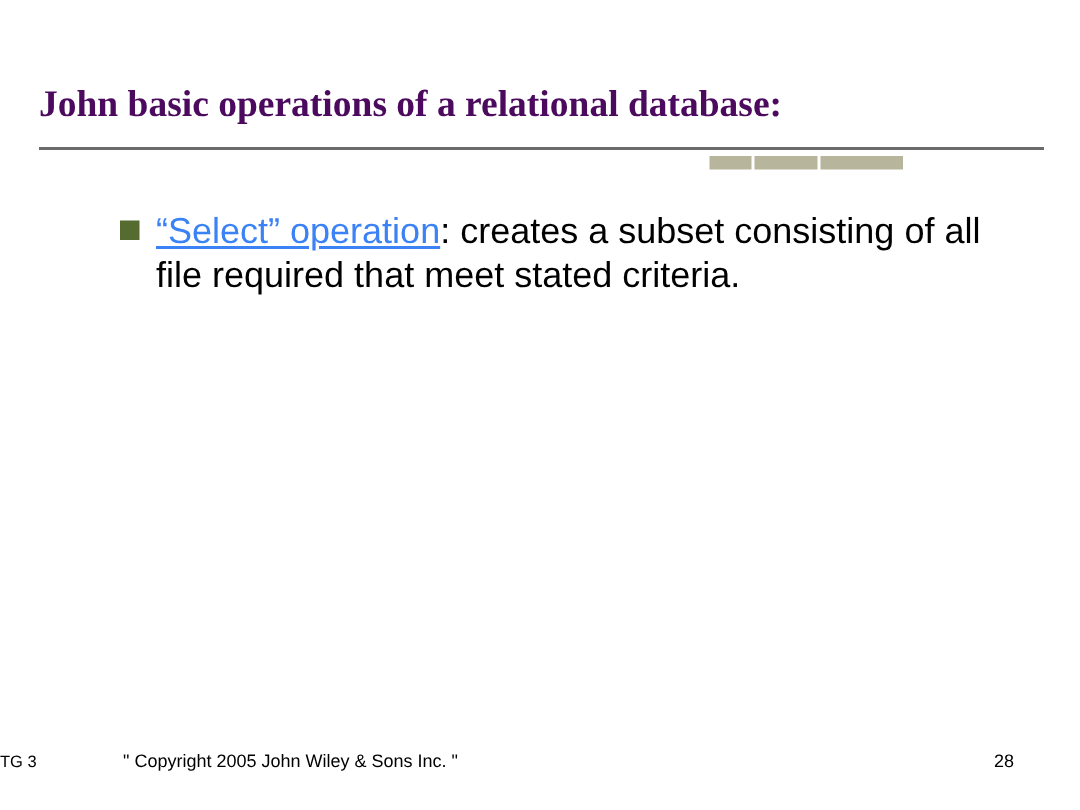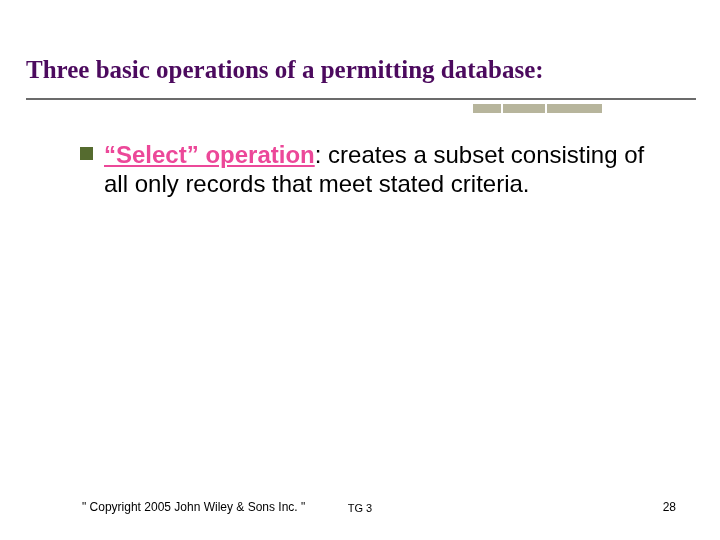--- a/index.html
+++ b/index.html
@@ -69,70 +69,69 @@
   .item .bullet {
     position: absolute;
     left: 0;
     top: 7px;
     width: 13px;
     height: 13px;
     background: #556b2f;
   }
   .op-name {
     text-decoration: underline;
-    color: #ec4899;
-    font-weight: bold;
+    color: #3b82f6;
   }
 
   .footer-left {
     position: absolute;
     left: 82px;
     bottom: 26px;
     font-size: 12px;
     color: #000;
   }
   .footer-center {
     position: absolute;
     left: 0;
     right: 0;
     bottom: 26px;
-    text-align: center;
+    text-align: left;
     font-size: 11px;
     color: #000;
   }
   .footer-right {
     position: absolute;
     right: 44px;
     bottom: 26px;
     font-size: 12px;
     color: #000;
     text-align: center;
   }
 </style>
 </head>
 <body>
 
 <div class="slide">
 
   <div class="title-wrap">
-    <div class="title">Three basic operations of a permitting database:</div>
+    <div class="title">John basic operations of a relational database:</div>
   </div>
 
   <div class="rule-line"></div>
   <div class="accent-bars">
     <div class="bar b1"></div>
     <div class="bar b2"></div>
     <div class="bar b3"></div>
   </div>
 
   <div class="body">
 
     <div class="item">
       <span class="bullet"></span>
-      <span class="op-name">“Select” operation</span><span>: creates a subset consisting of all only records that meet stated criteria.</span>
+      <span class="op-name">“Select” operation</span><span>: creates a subset consisting of all file required that meet stated criteria.</span>
     </div>
 
 
 
   </div>
 
   <div class="footer-left">" Copyright 2005 John Wiley &amp; Sons Inc. "</div>
   <div class="footer-center">TG 3</div>
   <div class="footer-right">28</div>
 

